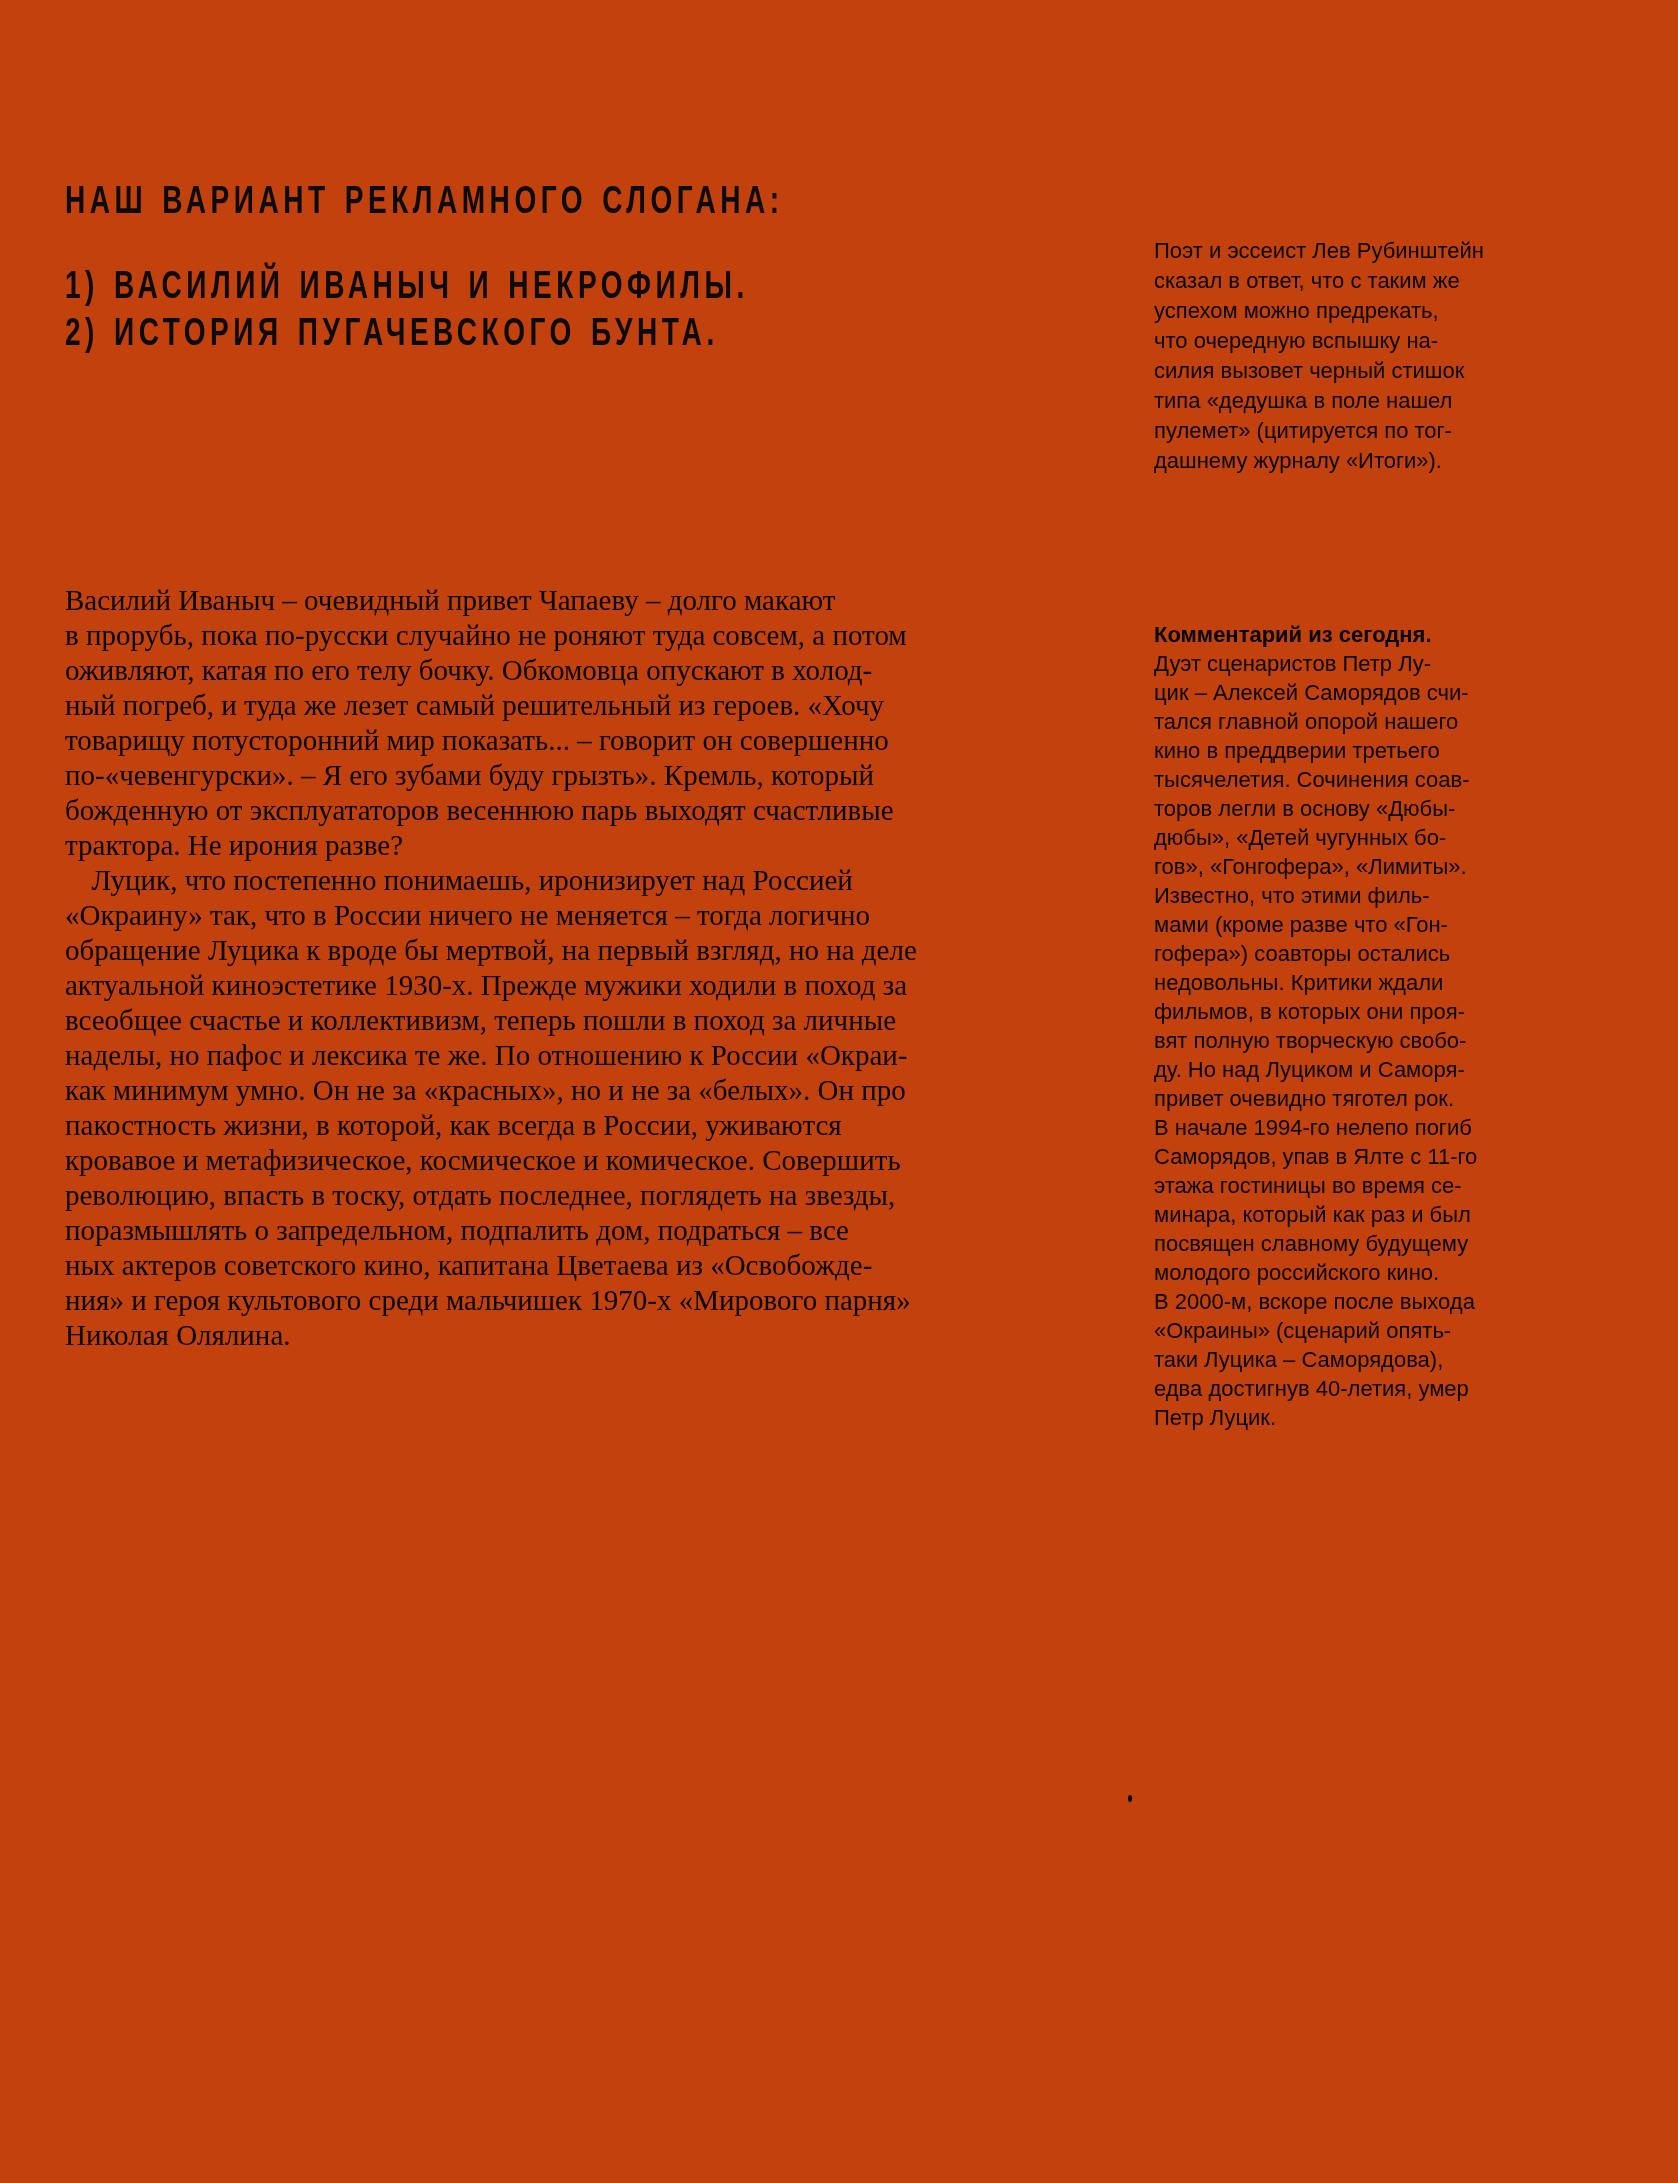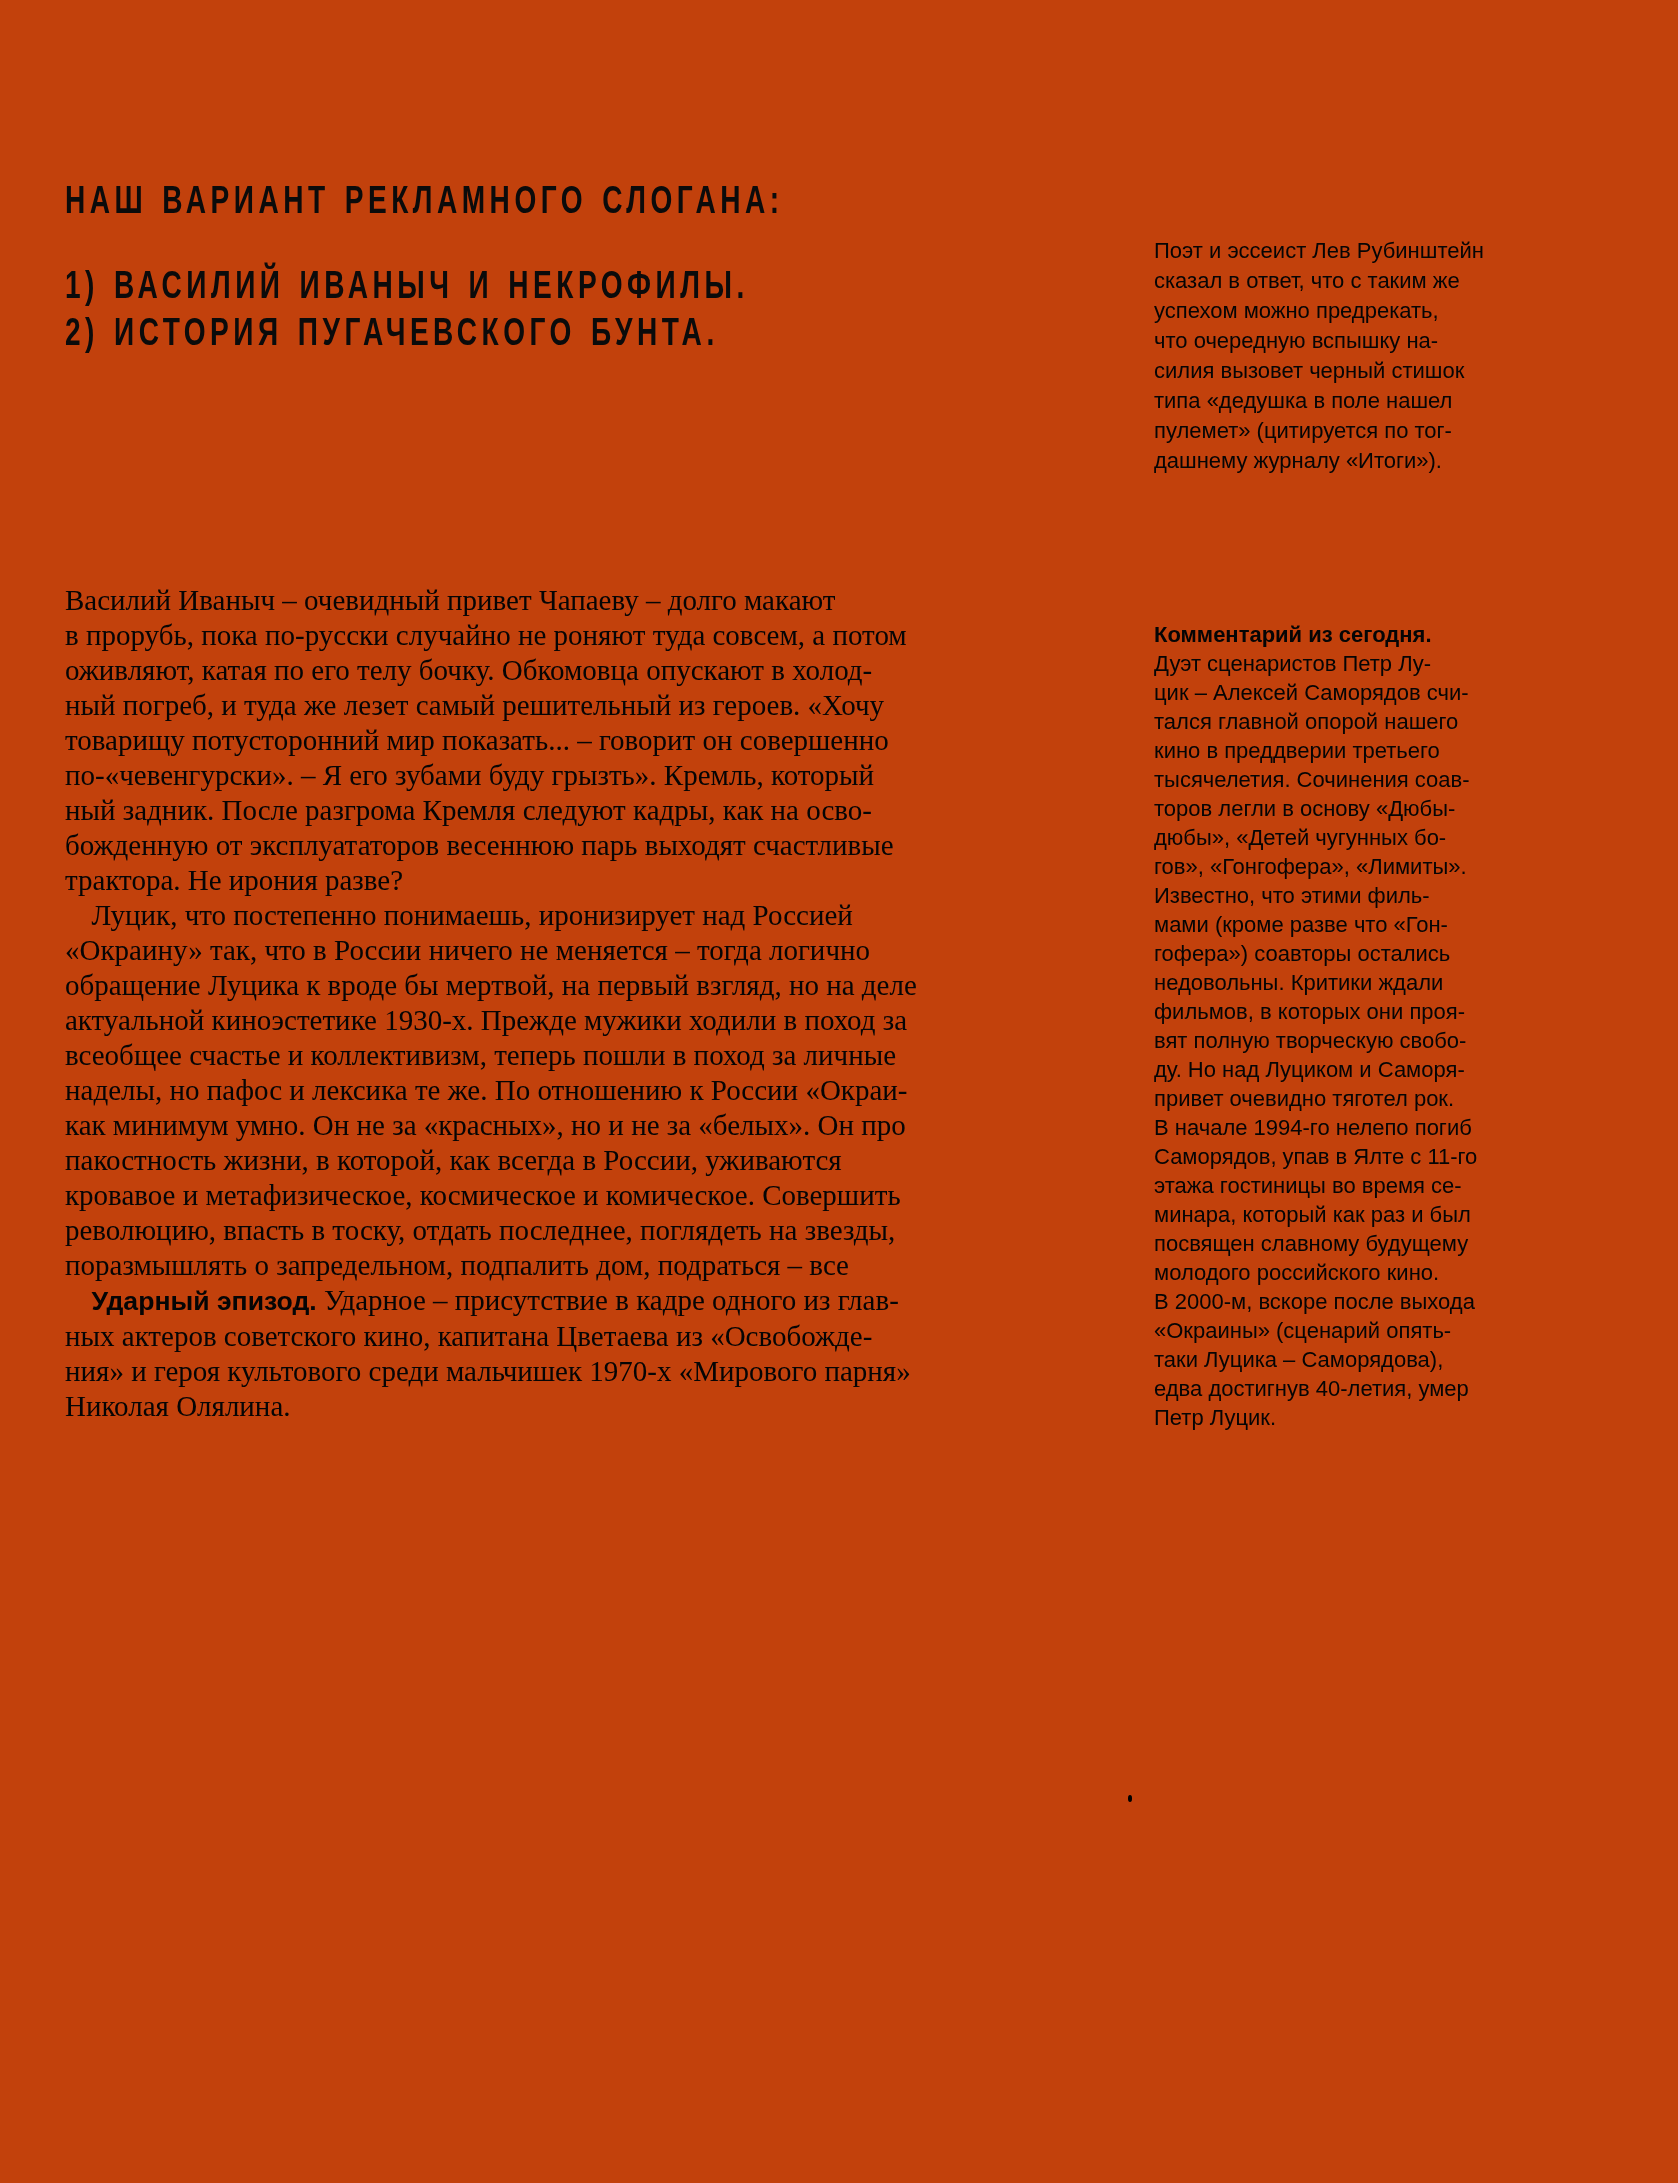--- a/index.html
+++ b/index.html
@@ -97,35 +97,33 @@
       <div class="line">дашнему журналу «Итоги»).</div>
     </div>
 
   <div class="article-column">
       <div class="line">Василий Иваныч – очевидный привет Чапаеву – долго макают</div>
       <div class="line">в прорубь, пока по-русски случайно не роняют туда совсем, а потом</div>
       <div class="line">оживляют, катая по его телу бочку. Обкомовца опускают в холод-</div>
       <div class="line">ный погреб, и туда же лезет самый решительный из героев. «Хочу</div>
       <div class="line">товарищу потусторонний мир показать... – говорит он совершенно</div>
       <div class="line">по-«чевенгурски». – Я его зубами буду грызть». Кремль, который</div>
-      <div class="line">ный задник. После разгрома Кремля следуют кадры, как на осво-</div>
       <div class="line">божденную от эксплуататоров весеннюю парь выходят счастливые</div>
       <div class="line">трактора. Не ирония разве?</div>
       <div class="line indent">Луцик, что постепенно понимаешь, иронизирует над Россией</div>
       <div class="line">«Окраину» так, что в России ничего не меняется – тогда логично</div>
       <div class="line">обращение Луцика к вроде бы мертвой, на первый взгляд, но на деле</div>
       <div class="line">актуальной киноэстетике 1930-х. Прежде мужики ходили в поход за</div>
       <div class="line">всеобщее счастье и коллективизм, теперь пошли в поход за личные</div>
       <div class="line">наделы, но пафос и лексика те же. По отношению к России «Окраи-</div>
       <div class="line">как минимум умно. Он не за «красных», но и не за «белых». Он про</div>
       <div class="line">пакостность жизни, в которой, как всегда в России, уживаются</div>
       <div class="line">кровавое и метафизическое, космическое и комическое. Совершить</div>
       <div class="line">революцию, впасть в тоску, отдать последнее, поглядеть на звезды,</div>
       <div class="line">поразмышлять о запредельном, подпалить дом, подраться – все</div>
-      <div class="line indent"><span class="lead">Ударный эпизод.</span> Ударное – присутствие в кадре одного из глав-</div>
       <div class="line">ных актеров советского кино, капитана Цветаева из «Освобожде-</div>
       <div class="line">ния» и героя культового среди мальчишек 1970-х «Мирового парня»</div>
       <div class="line">Николая Олялина.</div>
     </div>
 
   <div class="aside aside-comment">
       <div class="line bold">Комментарий из сегодня.</div>
       <div class="line">Дуэт сценаристов Петр Лу-</div>
       <div class="line">цик – Алексей Саморядов счи-</div>
       <div class="line">тался главной опорой нашего</div>

